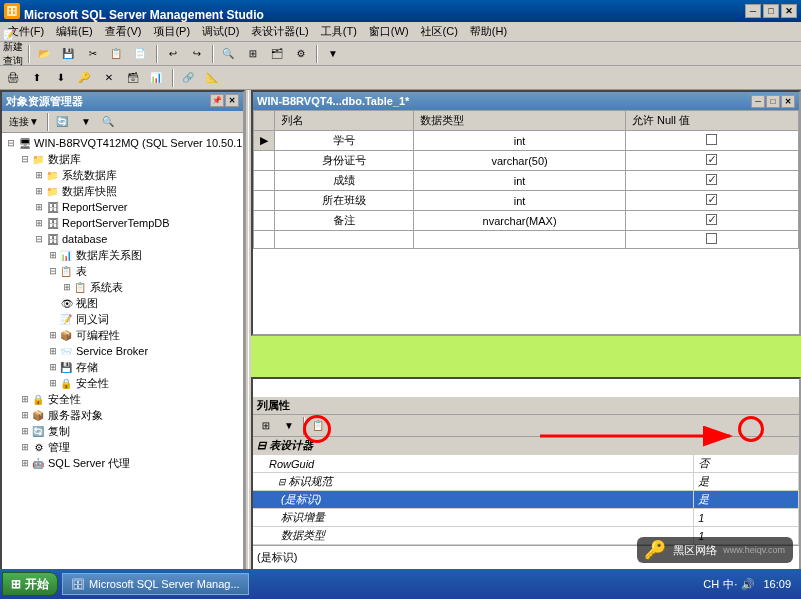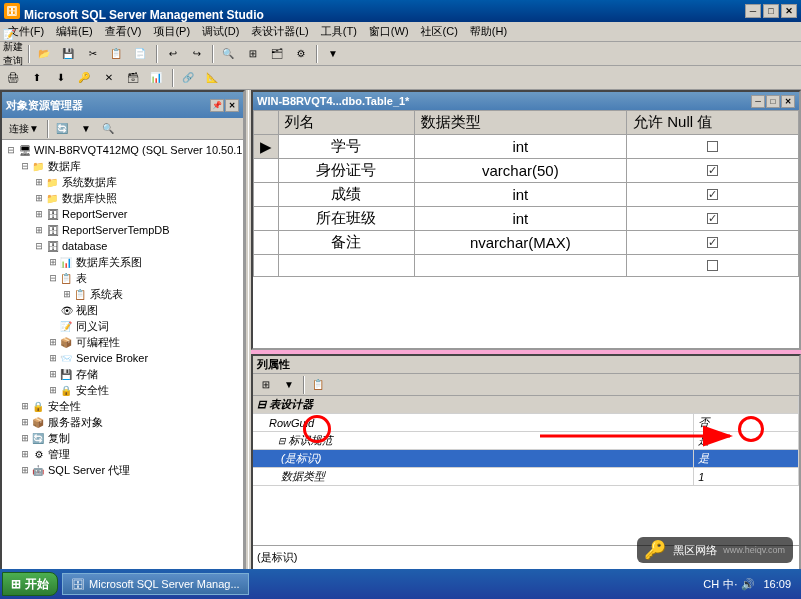--- a/index.html
+++ b/index.html
@@ -124,23 +124,22 @@
       flex-direction: column;
       overflow: hidden;
     }
     .panel-titlebar {
       background: linear-gradient(to bottom, #6b9ac4, #4a7eb5);
       color: white;
       font-size: 11px;
       font-weight: bold;
       padding: 2px 4px;
       display: flex;
-      align-items: center;
       justify-content: space-between;
-      height: 26px;
+      height: 19px;
     }
     .panel-titlebar-btns {
       display: flex;
       gap: 1px;
     }
     .panel-titlebar-btn {
       width: 14px;
       height: 13px;
       background: #d4d0c8;
       border: 1px solid #999;
@@ -202,22 +201,23 @@
     .indent-1 { padding-left: 16px; }
     .indent-2 { padding-left: 30px; }
     .indent-3 { padding-left: 44px; }
     .indent-4 { padding-left: 58px; }
 
     
     .right-panel {
       flex: 1;
       display: flex;
       flex-direction: column;
-      background: #f9a8d4;
+      background: #bef264;
       margin-left: 2px;
+      gap: 37px;
     }
 
     
     .table-editor {
       background: white;
       border: 2px inset #999;
       display: flex;
       flex-direction: column;
       height: 260px;
     }
@@ -250,21 +250,21 @@
     }
 
     
     .table-grid {
       flex: 1;
       overflow: auto;
     }
     table.data-table {
       width: 100%;
       border-collapse: collapse;
-      font-size: 15px;
+      font-size: 11px;
     }
     table.data-table th {
       background: #d4d0c8;
       border: 1px solid #a0a0a0;
       padding: 2px 6px;
       text-align: left;
       font-weight: normal;
       height: 18px;
     }
     table.data-table td {
@@ -322,20 +322,21 @@
     }
     .props-titlebar {
       background: #d4d0c8;
       border-bottom: 1px solid #a0a0a0;
       padding: 2px 4px;
       font-size: 11px;
       font-weight: bold;
       height: 18px;
       display: flex;
       align-items: center;
+      margin-top: 18px;
     }
     .props-toolbar {
       background: #d4d0c8;
       height: 22px;
       display: flex;
       align-items: center;
       padding: 0 2px;
       border-bottom: 1px solid #a0a0a0;
       gap: 1px;
     }
@@ -752,20 +753,24 @@
                 <span class="prop-expand">⊟</span>
                 标识规范
               </td>
               <td>是</td>
             </tr>
             <tr class="prop-row-selected">
               <td style="padding-left:28px;">(是标识)</td>
               <td>是</td>
             </tr>
             <tr>
+              <td style="padding-left:28px;">标识增量</td>
+              <td>1</td>
+            </tr>
+            <tr>
               <td style="padding-left:28px;">数据类型</td>
               <td>1</td>
             </tr>
           </tbody>
         </table>
       </div>
       <div class="props-footer">
         <span>(是标识)</span>
       </div>
     </div>

